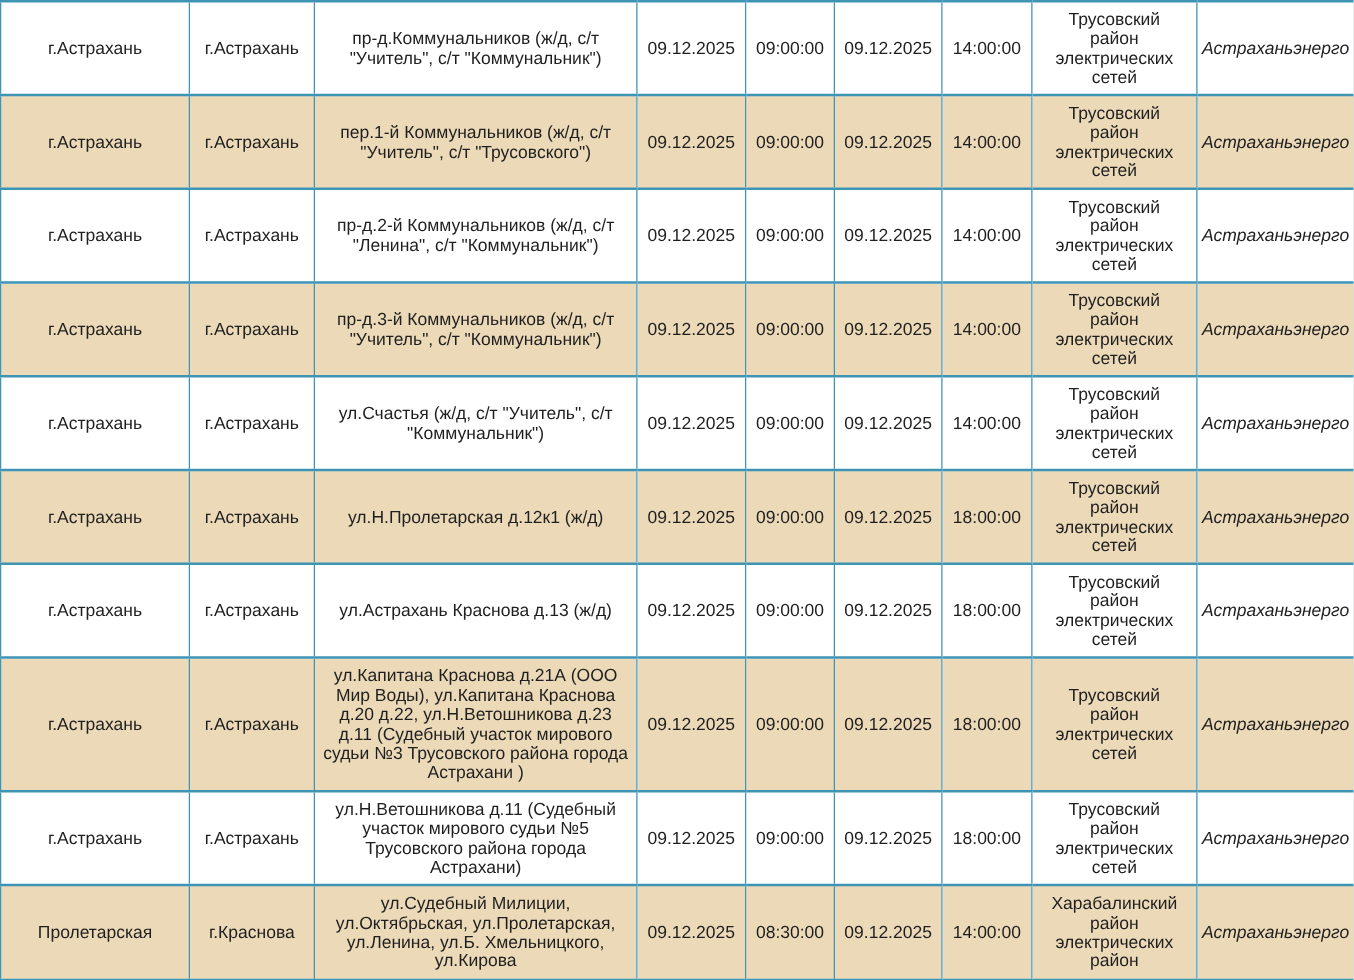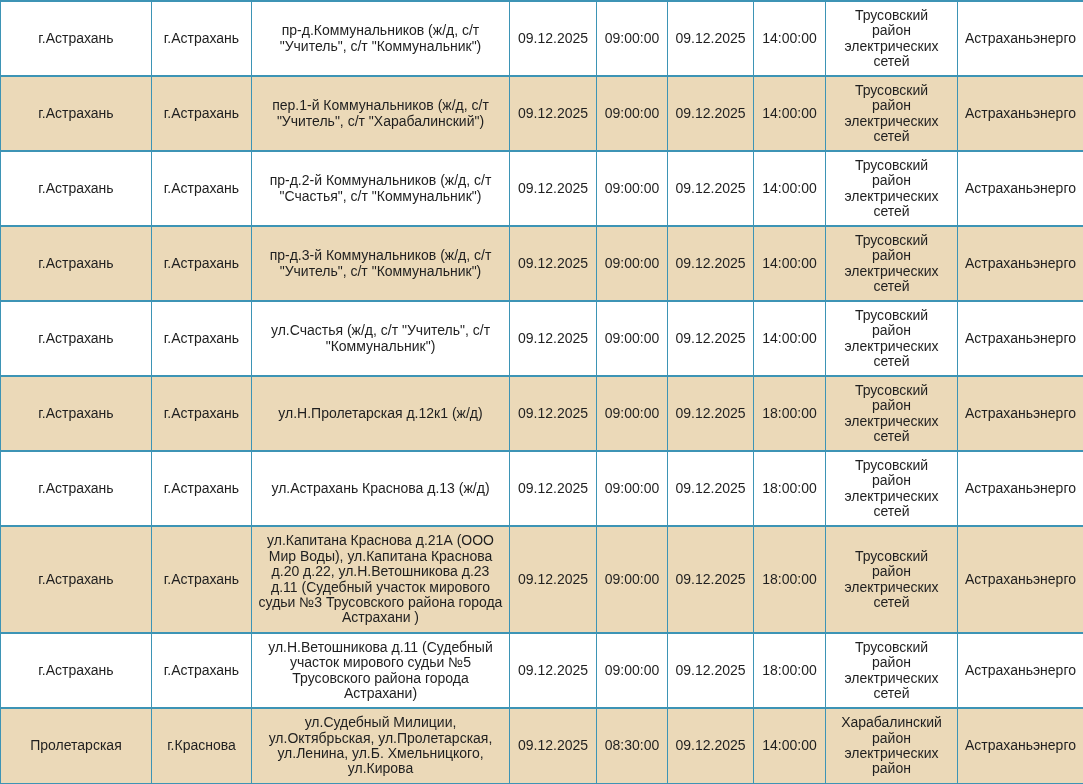--- a/index.html
+++ b/index.html
@@ -39,21 +39,21 @@
     background: #ffffff;
   }
   table.outage-table tr:nth-child(even) {
     background: #ebd9b8;
   }
   table.outage-table tr:nth-child(8) { height: 107px; }
   table.outage-table tr:nth-child(10) { height: 76px; }
   
   table.outage-table td:nth-child(3) { padding: 2px 5px; }
   table.outage-table td:nth-child(8) { padding: 2px 12px; }
-  table.outage-table td:nth-child(9) { padding: 2px 2px; }
+  table.outage-table td:nth-child(9) { padding: 2px 2px; font-style: italic; }
   col.c-district { width: 151px; }
   col.c-city     { width: 100px; }
   col.c-address  { width: 258px; }
   col.c-sdate    { width: 87px; }
   col.c-stime    { width: 71px; }
   col.c-edate    { width: 86px; }
   col.c-etime    { width: 72px; }
   col.c-grid     { width: 132px; }
   col.c-company  { width: 126px; }
 </style>
@@ -81,32 +81,32 @@
     <td>09.12.2025</td>
     <td>09:00:00</td>
     <td>09.12.2025</td>
     <td>14:00:00</td>
     <td>Трусовский район электрических сетей</td>
     <td>Астраханьэнерго</td>
   </tr>
         <tr>
     <td>г.Астрахань</td>
     <td>г.Астрахань</td>
-    <td>пер.1-й Коммунальников (ж/д, с/т "Учитель", с/т "Харабалинский")</td>
+    <td>пер.1-й Коммунальников (ж/д, с/т "Учитель", с/т "Трусовского")</td>
     <td>09.12.2025</td>
     <td>09:00:00</td>
     <td>09.12.2025</td>
     <td>14:00:00</td>
     <td>Трусовский район электрических сетей</td>
     <td>Астраханьэнерго</td>
   </tr>
         <tr>
     <td>г.Астрахань</td>
     <td>г.Астрахань</td>
-    <td>пр-д.2-й Коммунальников (ж/д, с/т "Счастья", с/т "Коммунальник")</td>
+    <td>пр-д.2-й Коммунальников (ж/д, с/т "Ленина", с/т "Коммунальник")</td>
     <td>09.12.2025</td>
     <td>09:00:00</td>
     <td>09.12.2025</td>
     <td>14:00:00</td>
     <td>Трусовский район электрических сетей</td>
     <td>Астраханьэнерго</td>
   </tr>
         <tr>
     <td>г.Астрахань</td>
     <td>г.Астрахань</td>

